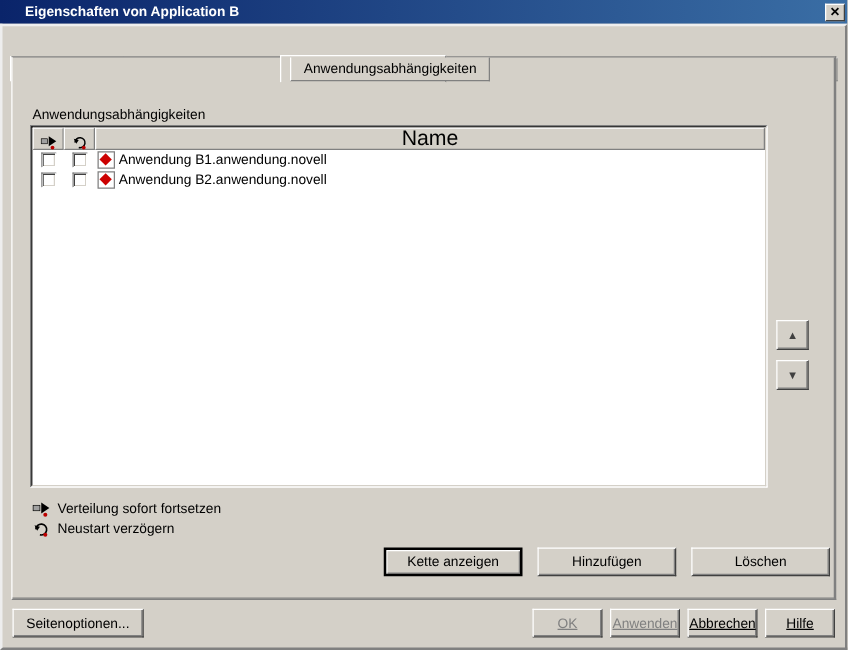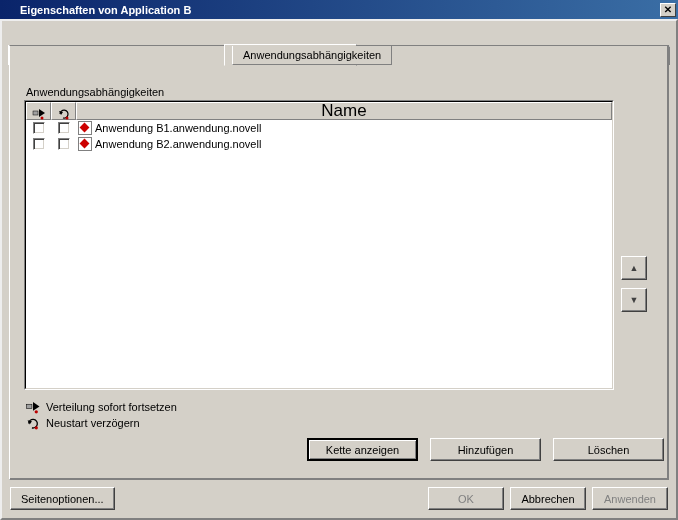--- a/index.html
+++ b/index.html
@@ -232,21 +232,21 @@
 .action-row .btn3d.default { border: 2px solid #000; box-shadow: inset 1px 1px 0 #fff, inset -1px -1px 0 #808080; }
 .bottom-row {
   position: absolute;
   left: 8px; right: 8px; bottom: 8px;
   display: flex;
   align-items: center;
 }
 .bottom-row .btn3d { height: 23px; padding: 0 10px; }
 .bottom-row .spacer { flex: 1; }
 .bottom-row .rbtns { display: flex; gap: 6px; }
-.bottom-row .rbtns .btn3d { width: 76px; justify-content: center; }
+.bottom-row .rbtns .btn3d { width: 56px; justify-content: center; text-decoration: underline; }
 .disabled { color: #808080; }
 .underline-first::first-letter { text-decoration: underline; }
 .header-icon {
   width: 14px; height: 12px;
   position: relative;
 }
 .header-icon svg { width: 14px; height: 12px; }
 </style>
 </head>
 <body>
@@ -396,22 +396,25 @@
 
   <div class="bottom-row">
     <div class="btn3d underline-first">
         <span>Seitenoptionen...</span>
       </div>
     <div class="spacer"></div>
     <div class="rbtns">
       <div class="btn3d disabled">
           <span>OK</span>
         </div>
+      <div class="btn3d disabled underline-first">
+          <span>Anwenden</span>
+        </div>
       <div class="btn3d">
           <span>Abbrechen</span>
         </div>
-      <div class="btn3d disabled underline-first">
-          <span>Anwenden</span>
+      <div class="btn3d underline-first">
+          <span>Hilfe</span>
         </div>
     </div>
   </div>
 
 </div>
 
 </body></html>

